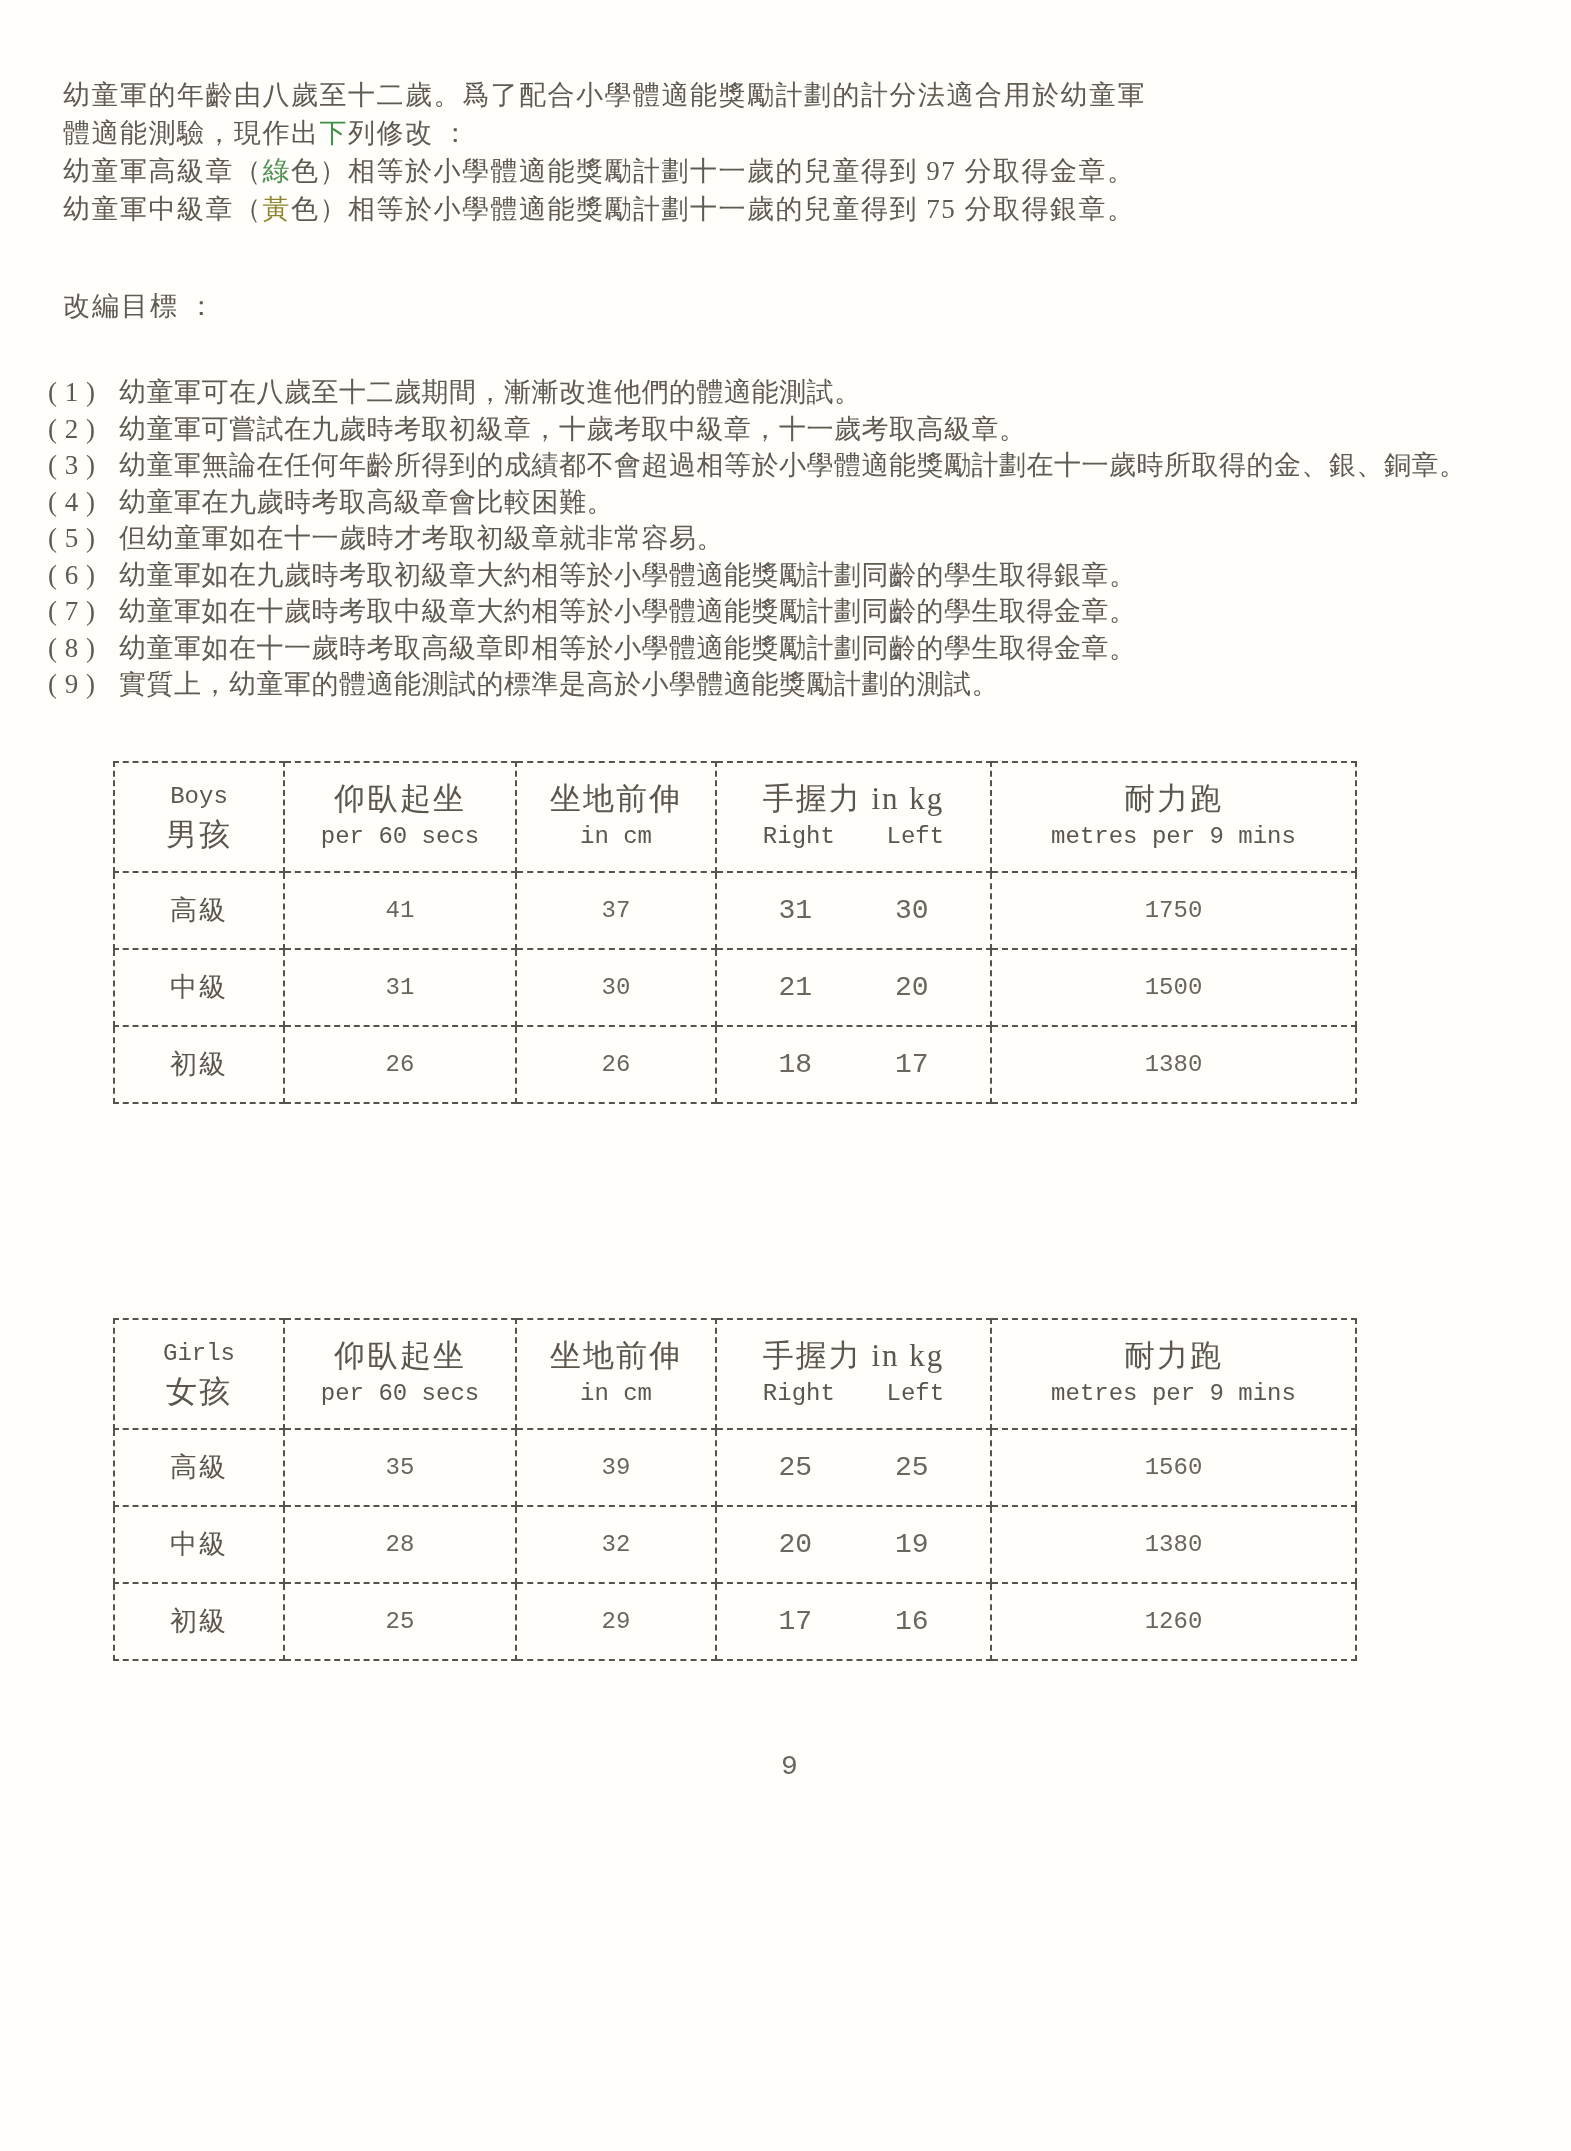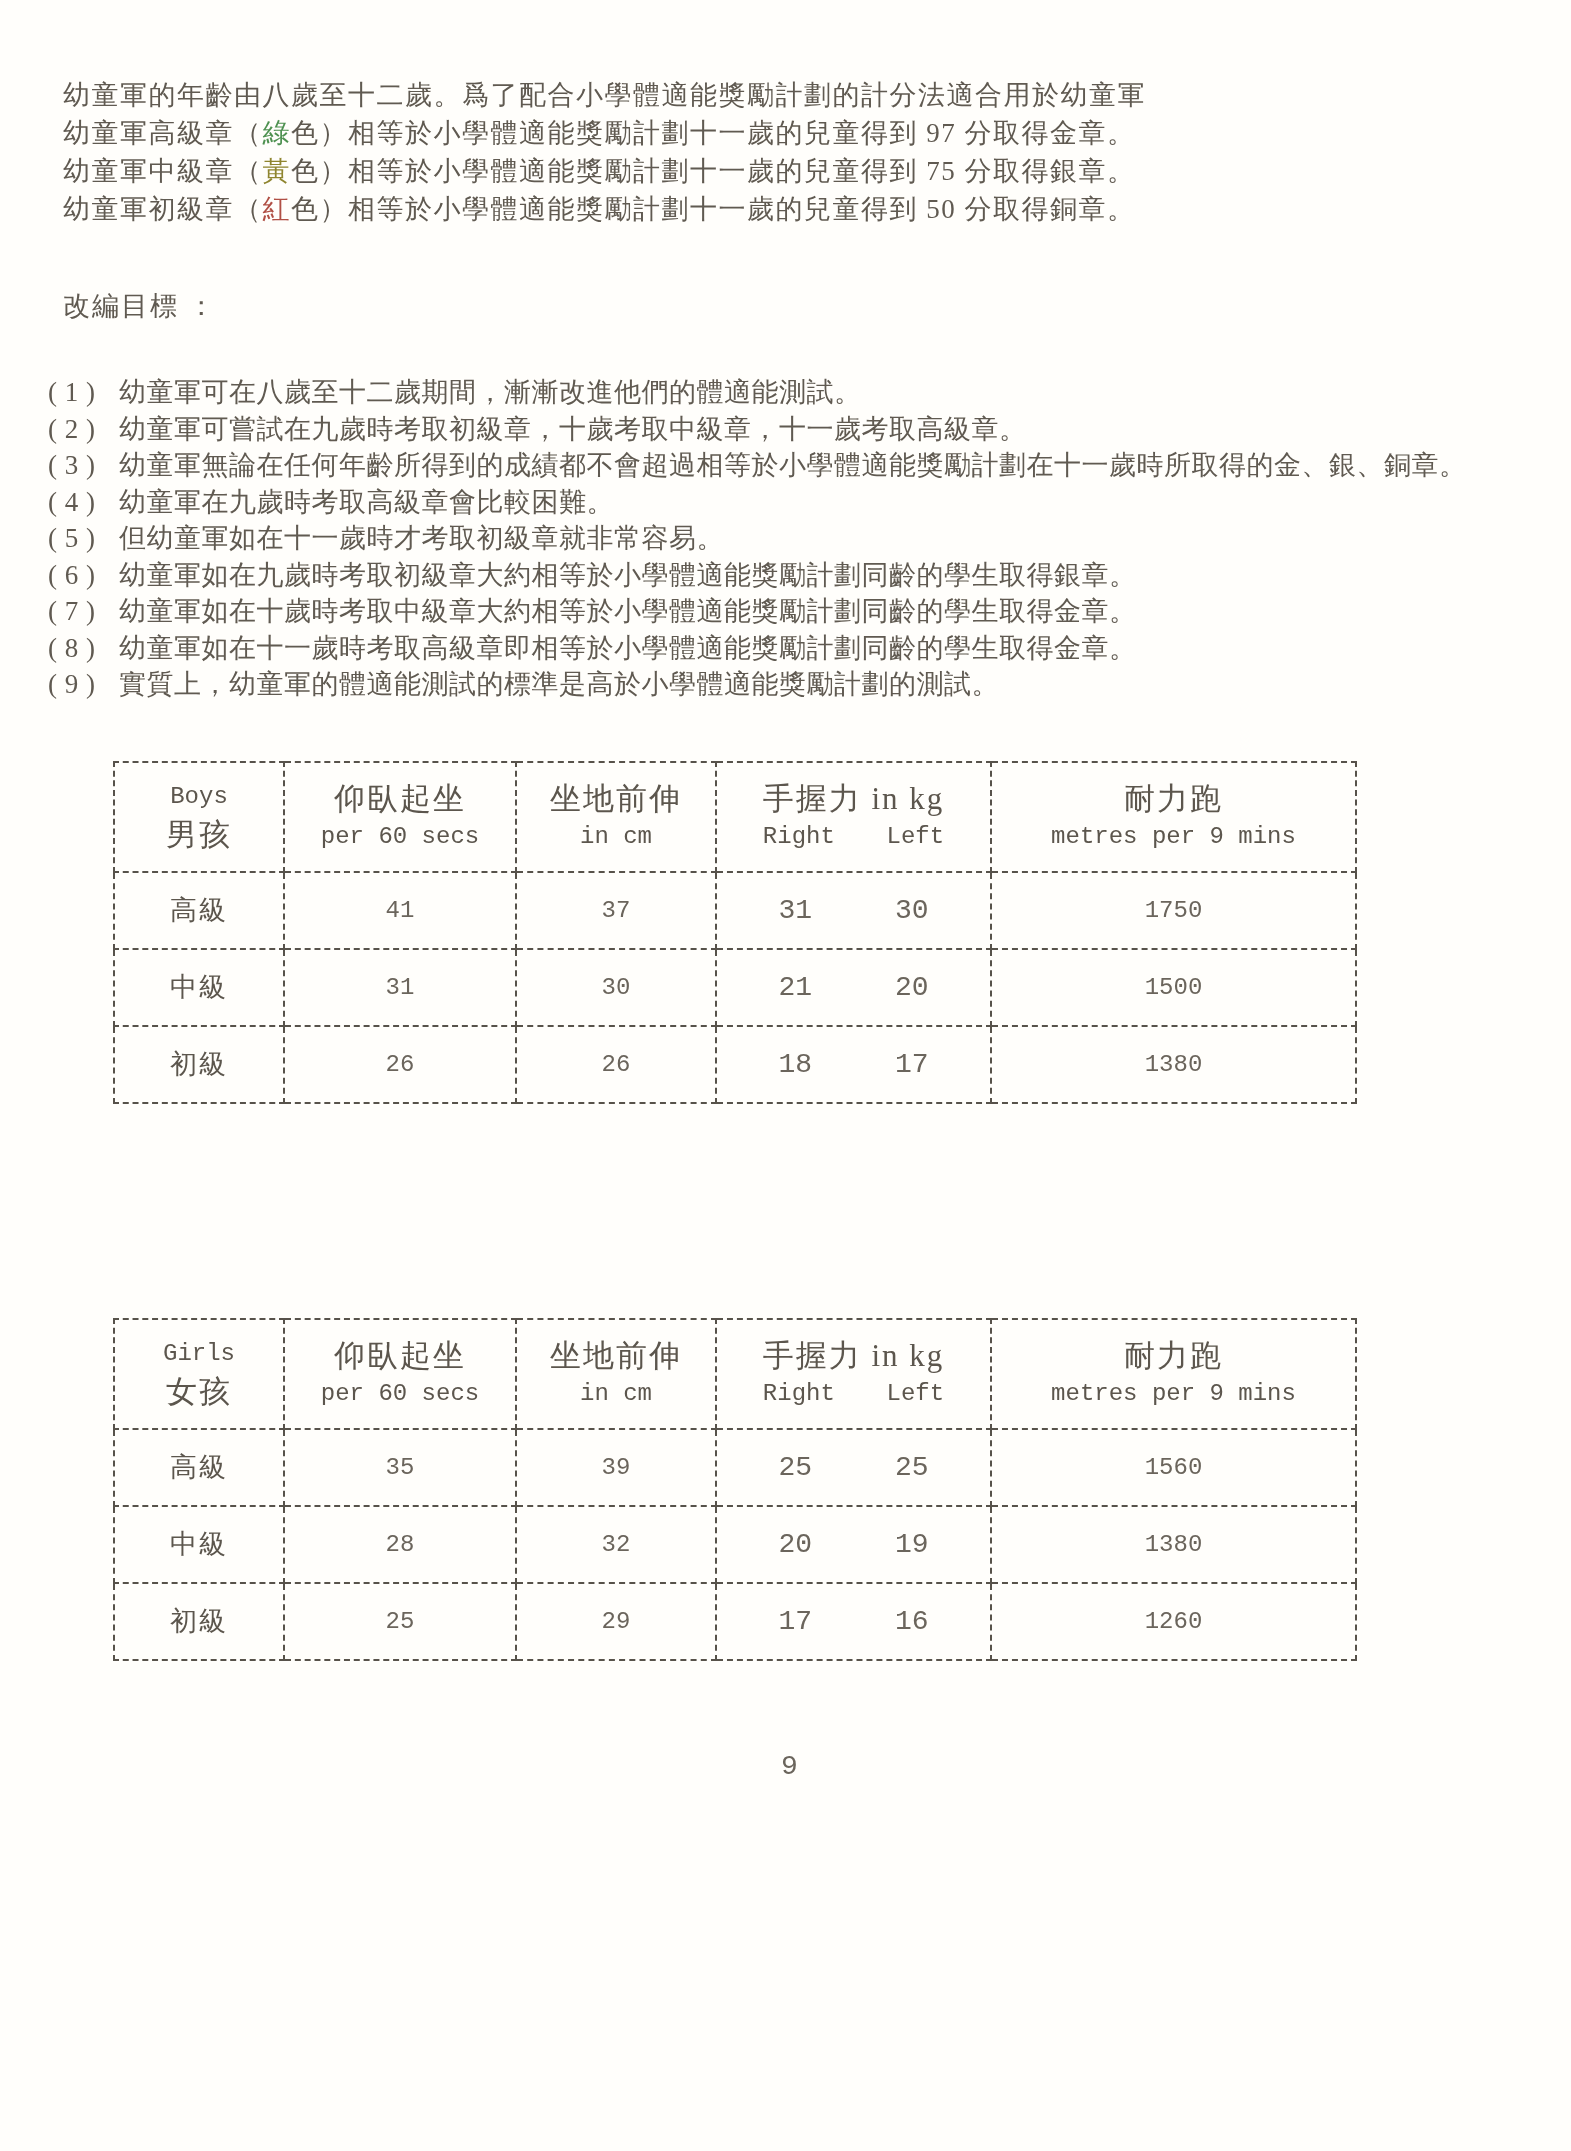--- a/index.html
+++ b/index.html
@@ -131,26 +131,26 @@
   }
 </style>
 </head>
 <body>
 
 <div class="page">
 
 
   <div class="intro body-text">
     <div>幼童軍的年齡由八歲至十二歲。爲了配合小學體適能獎勵計劃的計分法適合用於幼童軍</div>
+    <div><span>體適能測驗，現作出</span><span style="color: rgb(63, 145, 72);">下</span><span>列修改 ：</span></div>
   </div>
 
   <div class="badges body-text">
     <div class="badge-line"><span>幼童軍高級章（</span><span style="color: rgb(78, 145, 80);">綠</span><span>色）相等於小學體適能獎勵計劃十一歲的兒童得到 97 分取得金章。</span></div>
     <div class="badge-line"><span>幼童軍中級章（</span><span style="color: rgb(143, 133, 47);">黃</span><span>色）相等於小學體適能獎勵計劃十一歲的兒童得到 75 分取得銀章。</span></div>
-    <div class="badge-line"><span>幼童軍初級章（</span><span style="color: rgb(176, 79, 68);">紅</span><span>色）相等於小學體適能獎勵計劃十一歲的兒童得到 50 分取得銅章。</span></div>
   </div>
 
   <div class="goals-heading">改編目標 ：</div>
 
   <div class="goals-list">
     <div class="goal-item">
         <span class="goal-num">( 1 )</span>
         <span class="goal-text">幼童軍可在八歲至十二歲期間，漸漸改進他們的體適能測試。</span>
       </div>
     <div class="goal-item">

